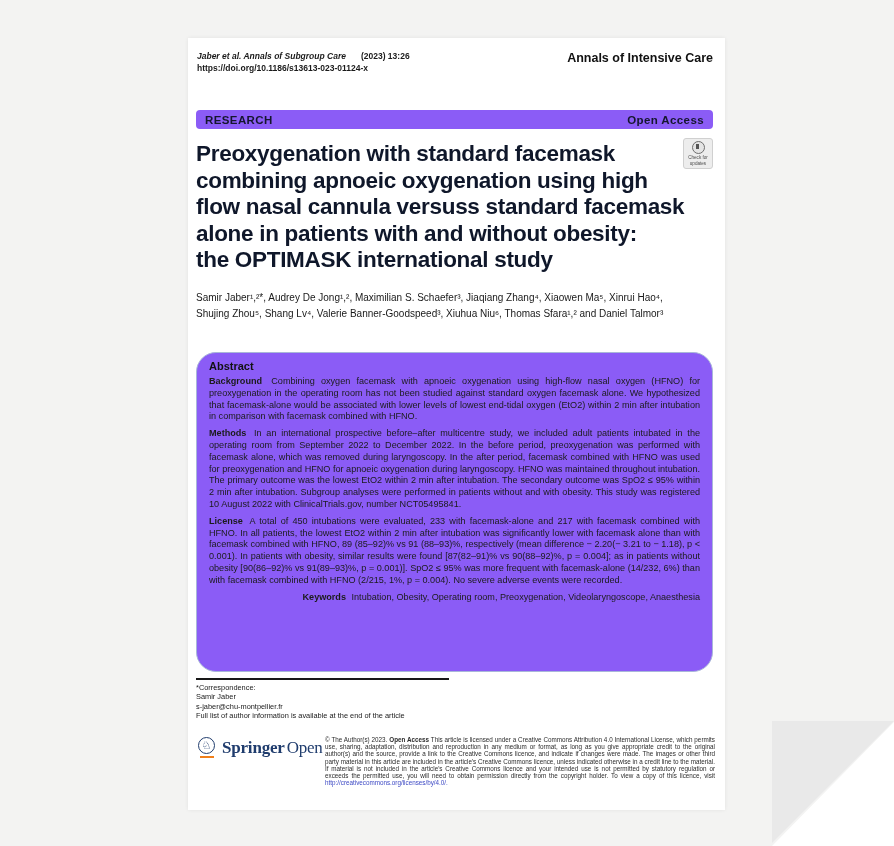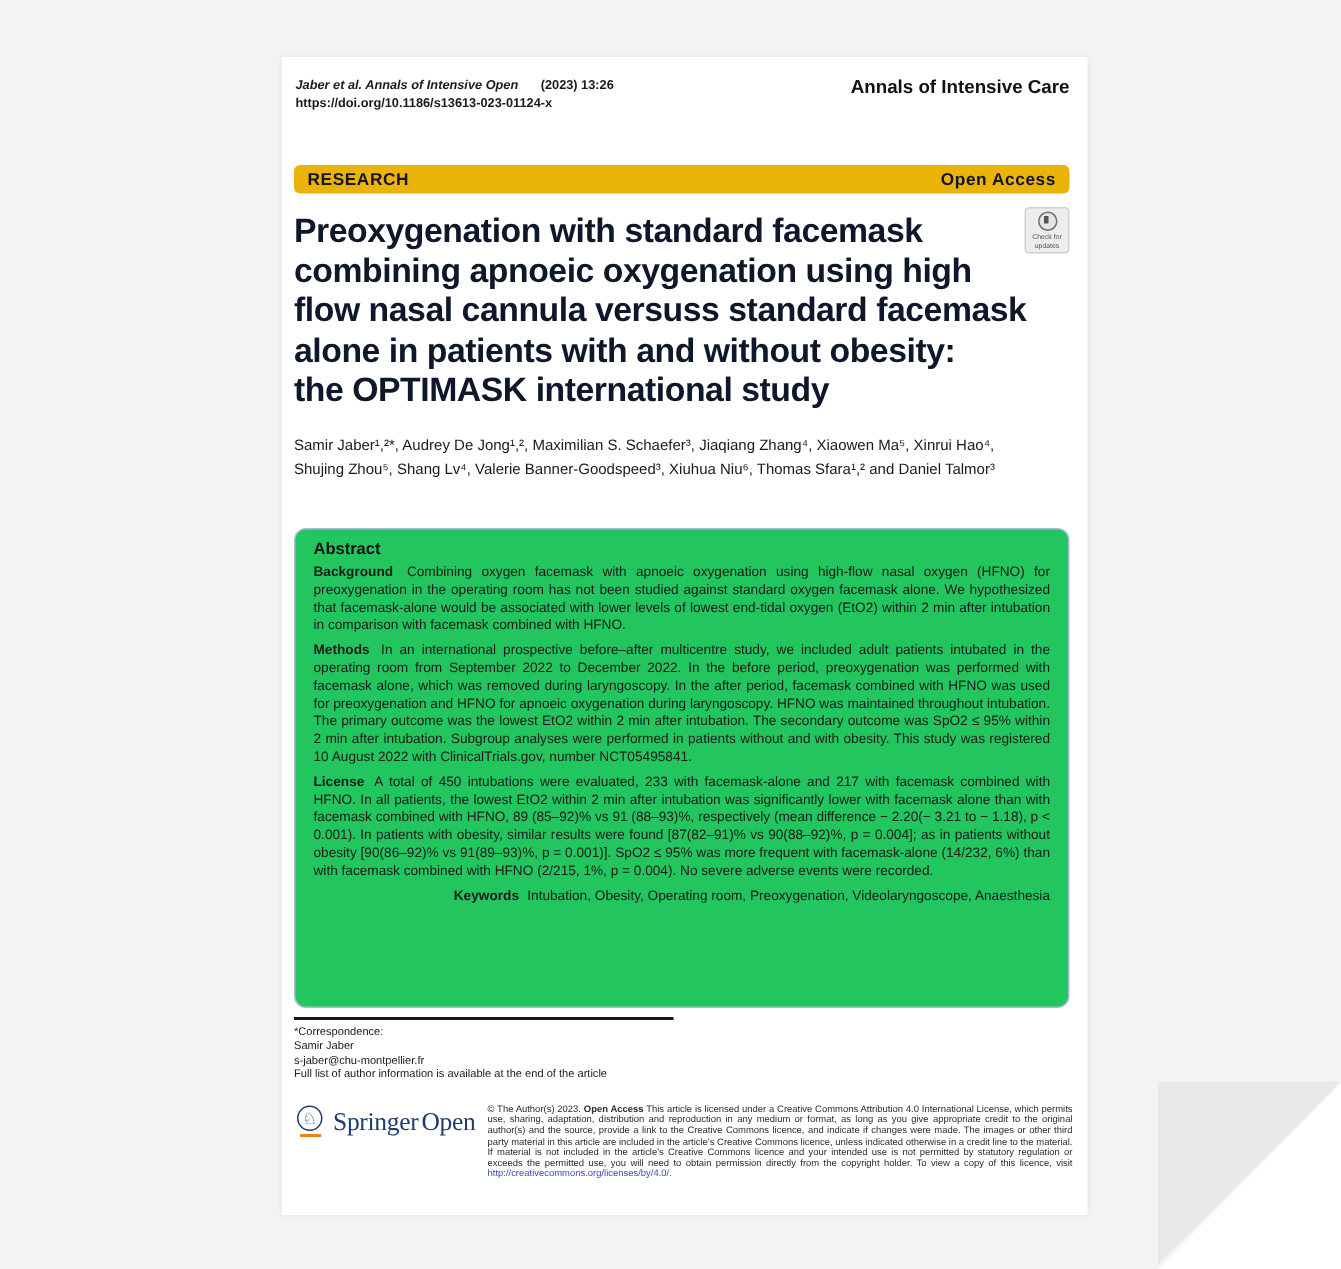--- a/index.html
+++ b/index.html
@@ -52,71 +52,71 @@
   .badge-ribbon { position:absolute; left:3.5px; top:2px; width:2.6px; height:5px; background:#555; }
   .badge-text { font-size:4.6px; color:#4e4e4e; line-height:1.25; text-align:center; margin-top:1px; }
   
   .authors {
     position:absolute; left:8px; top:252px; width:515px;
     font-size:10px; line-height:15.5px; color:#191919; white-space:pre-line;
   }
   
   .abstract {
     position:absolute; left:8px; top:314px; width:517px; height:320px; box-sizing:border-box;
-    border:1.4px solid #a9b7d9; border-radius:8px; padding:7px 12px 6px; overflow:hidden;
-    background:#22c55e;
+    border:1.4px solid #a9b7d9; border-radius:20px; padding:7px 12px 6px; overflow:hidden;
+    background:#8b5cf6;
   }
   .abs-h { margin:0 0 4px; font-size:11px; font-weight:bold; color:#111; }
   .abs-p { margin:0 0 5px; font-size:9.1px; line-height:11.8px; text-align:justify; color:#1b1b1b; }
   .abs-p.last { margin-bottom:0; text-align:right; }
   .abs-label { font-weight:bold; padding-right:3px; }
   
   .fn-divider { position:absolute; left:8px; top:640px; width:253px; height:1.8px; background:#181818; }
   .footnote { position:absolute; left:8px; top:645px; font-size:7.4px; line-height:9.4px; color:#191919; }
   .footnote a { color:#191919; text-decoration:none; }
   
   .footer-logo { position:absolute; left:10px; top:699px; display:flex; align-items:center; gap:7px; }
   .knight-wrap { display:flex; flex-direction:column; align-items:center; }
   .knight-circle {
     width:17px; height:17px; border:1.7px solid #1f3c6d; border-radius:50%;
     display:flex; align-items:center; justify-content:center;
     font-size:11px; color:#1f3c6d; box-sizing:border-box; font-family:"DejaVu Sans",sans-serif;
   }
   .knight-underline { width:14px; height:2.6px; margin-top:1.6px; }
   .logo-text { font-family:"Liberation Serif","DejaVu Serif",serif; font-size:17px; color:#1f3c6d; letter-spacing:-0.2px; }
-  .logo-text .w1 { font-weight:normal; }
+  .logo-text .w1 { font-weight:bold; }
   .logo-text .w2 { font-weight:normal; margin-left:2px; }
   .license {
     position:absolute; left:137px; top:698px; width:390px;
     font-size:6.3px; line-height:7.2px; text-align:justify; color:#2b2b2b;
   }
   .license .url { text-decoration:none; }
 </style>
 </head>
 <body>
 
 <div class="canvas" style="background: rgb(243, 243, 242);">
   <div class="fold-dark"></div>
   <div class="fold-white"></div>
 
   <div class="page">
 
     <div class="hdr">
       <div class="hdr-left">
         <div>
-          <span class="cit-it">Jaber et al. Annals of Intensive Open</span><span class="cit-ref">(2023) 13:26</span>
+          <span class="cit-it">Jaber et al. Annals of Subgroup Care</span><span class="cit-ref">(2023) 13:26</span>
         </div>
         <div>
           <a class="doi" href="#">https://doi.org/10.1186/s13613-023-01124-x</a>
         </div>
       </div>
       <div class="hdr-right">Annals of Intensive Care</div>
     </div>
 
-    <div class="banner" style="background: #eab308;">
+    <div class="banner" style="background: #8b5cf6;">
       <span>RESEARCH</span>
       <span>Open Access</span>
     </div>
 
     <h1 class="title" style="margin:0;">Preoxygenation with standard facemask
 combining apnoeic oxygenation using high
 flow nasal cannula versuss standard facemask
 alone in patients with and without obesity:
 the OPTIMASK international study</h1>
 

